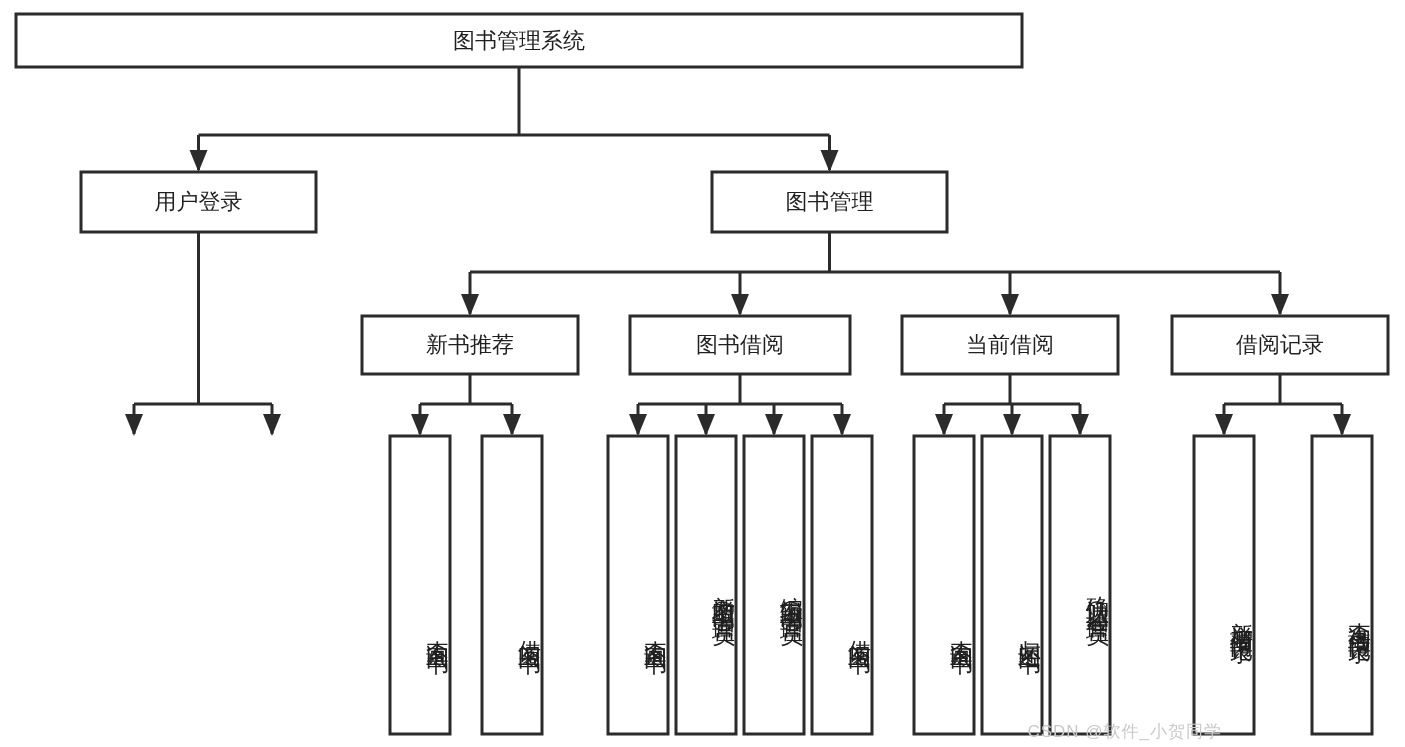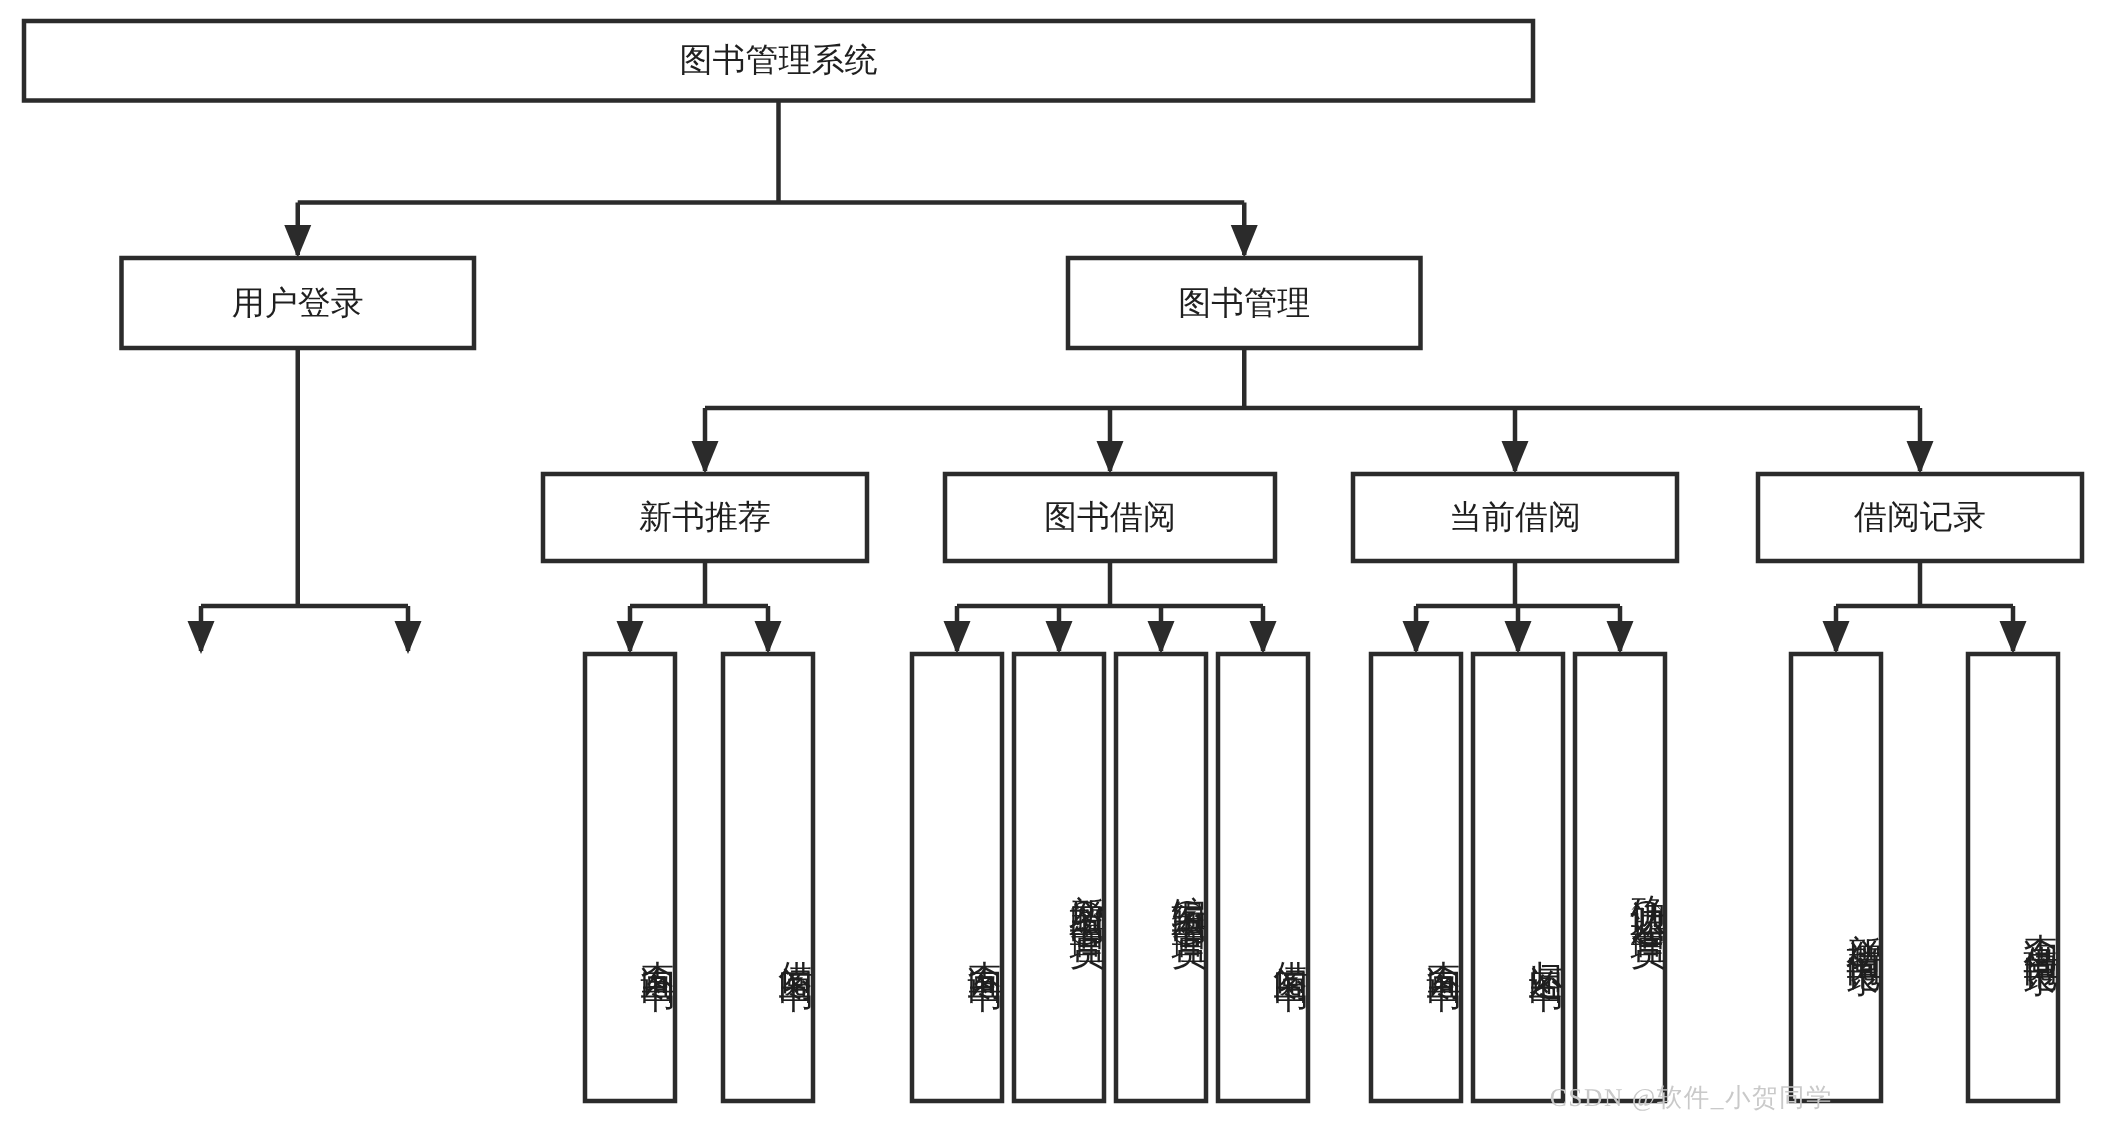--- a/index.html
+++ b/index.html
@@ -48,21 +48,21 @@
     letter-spacing:4px;
     color:#1f1f1f;
     white-space:nowrap;
     pointer-events:none;
   }
 
   #watermark{
     position:absolute;
     right:8px;
     bottom:4px;
-    font-family:Liberation Serif, serif;
+    font-family:Liberation Sans, sans-serif;
     font-size:17px;
     color:#c9c9c9;
     letter-spacing:1px;
     white-space:nowrap;
   }
 </style>
 </head>
 <body>
 
 <div id="diagram-root">

